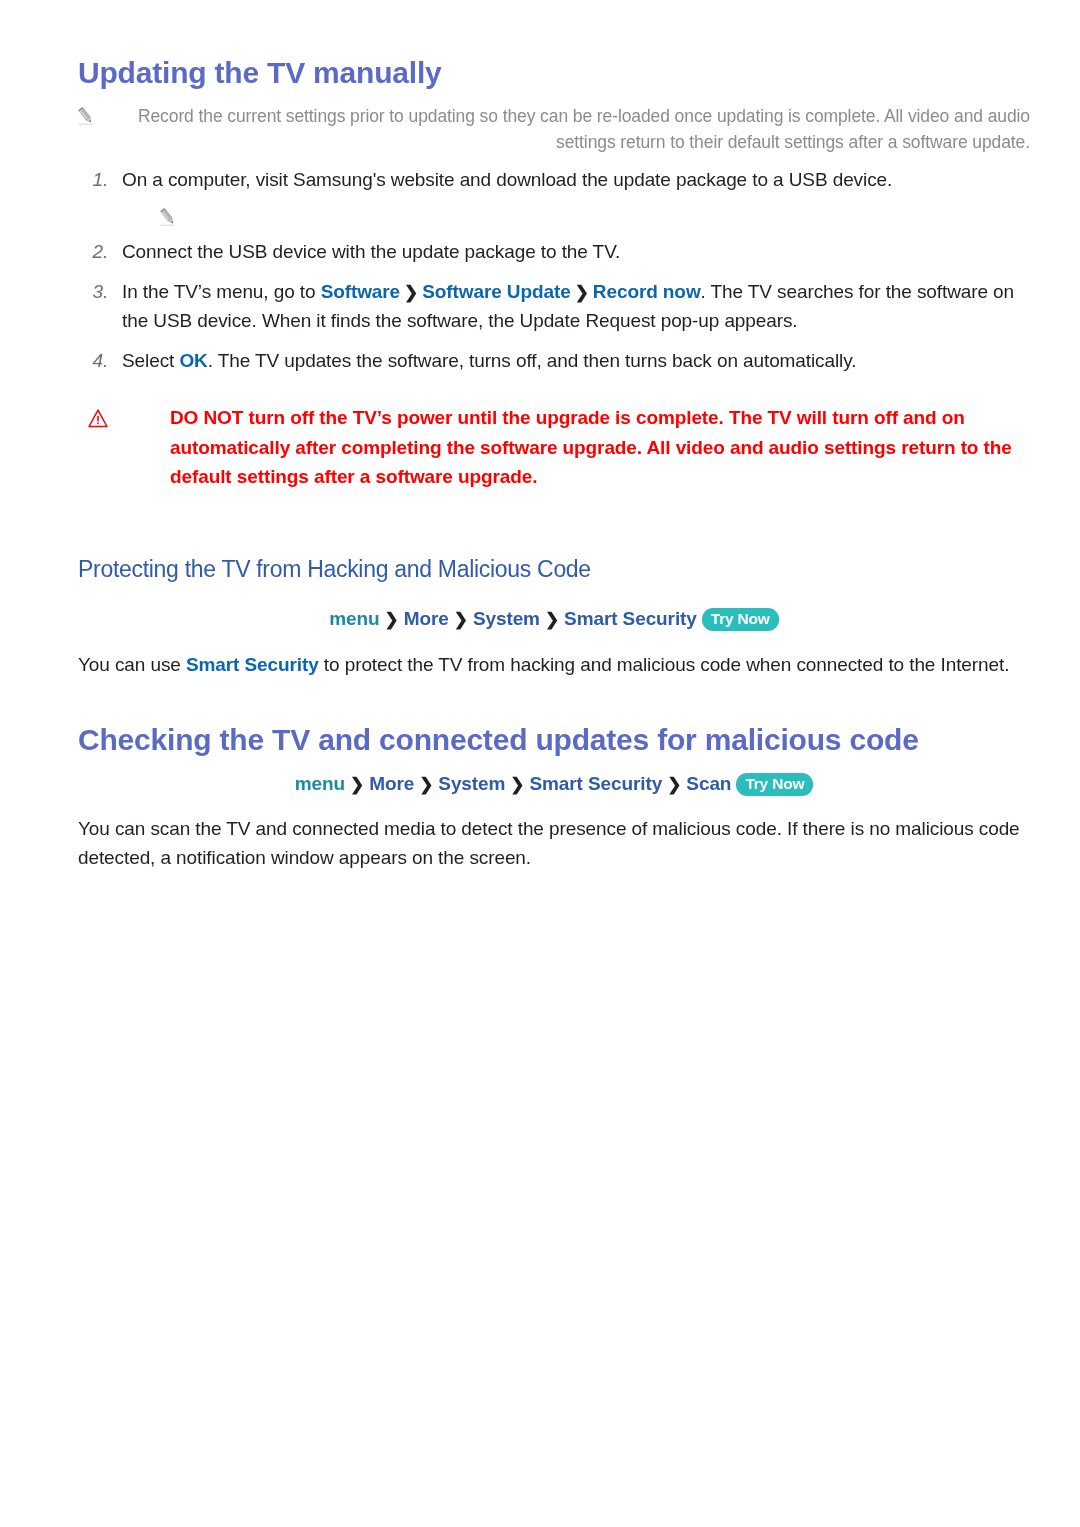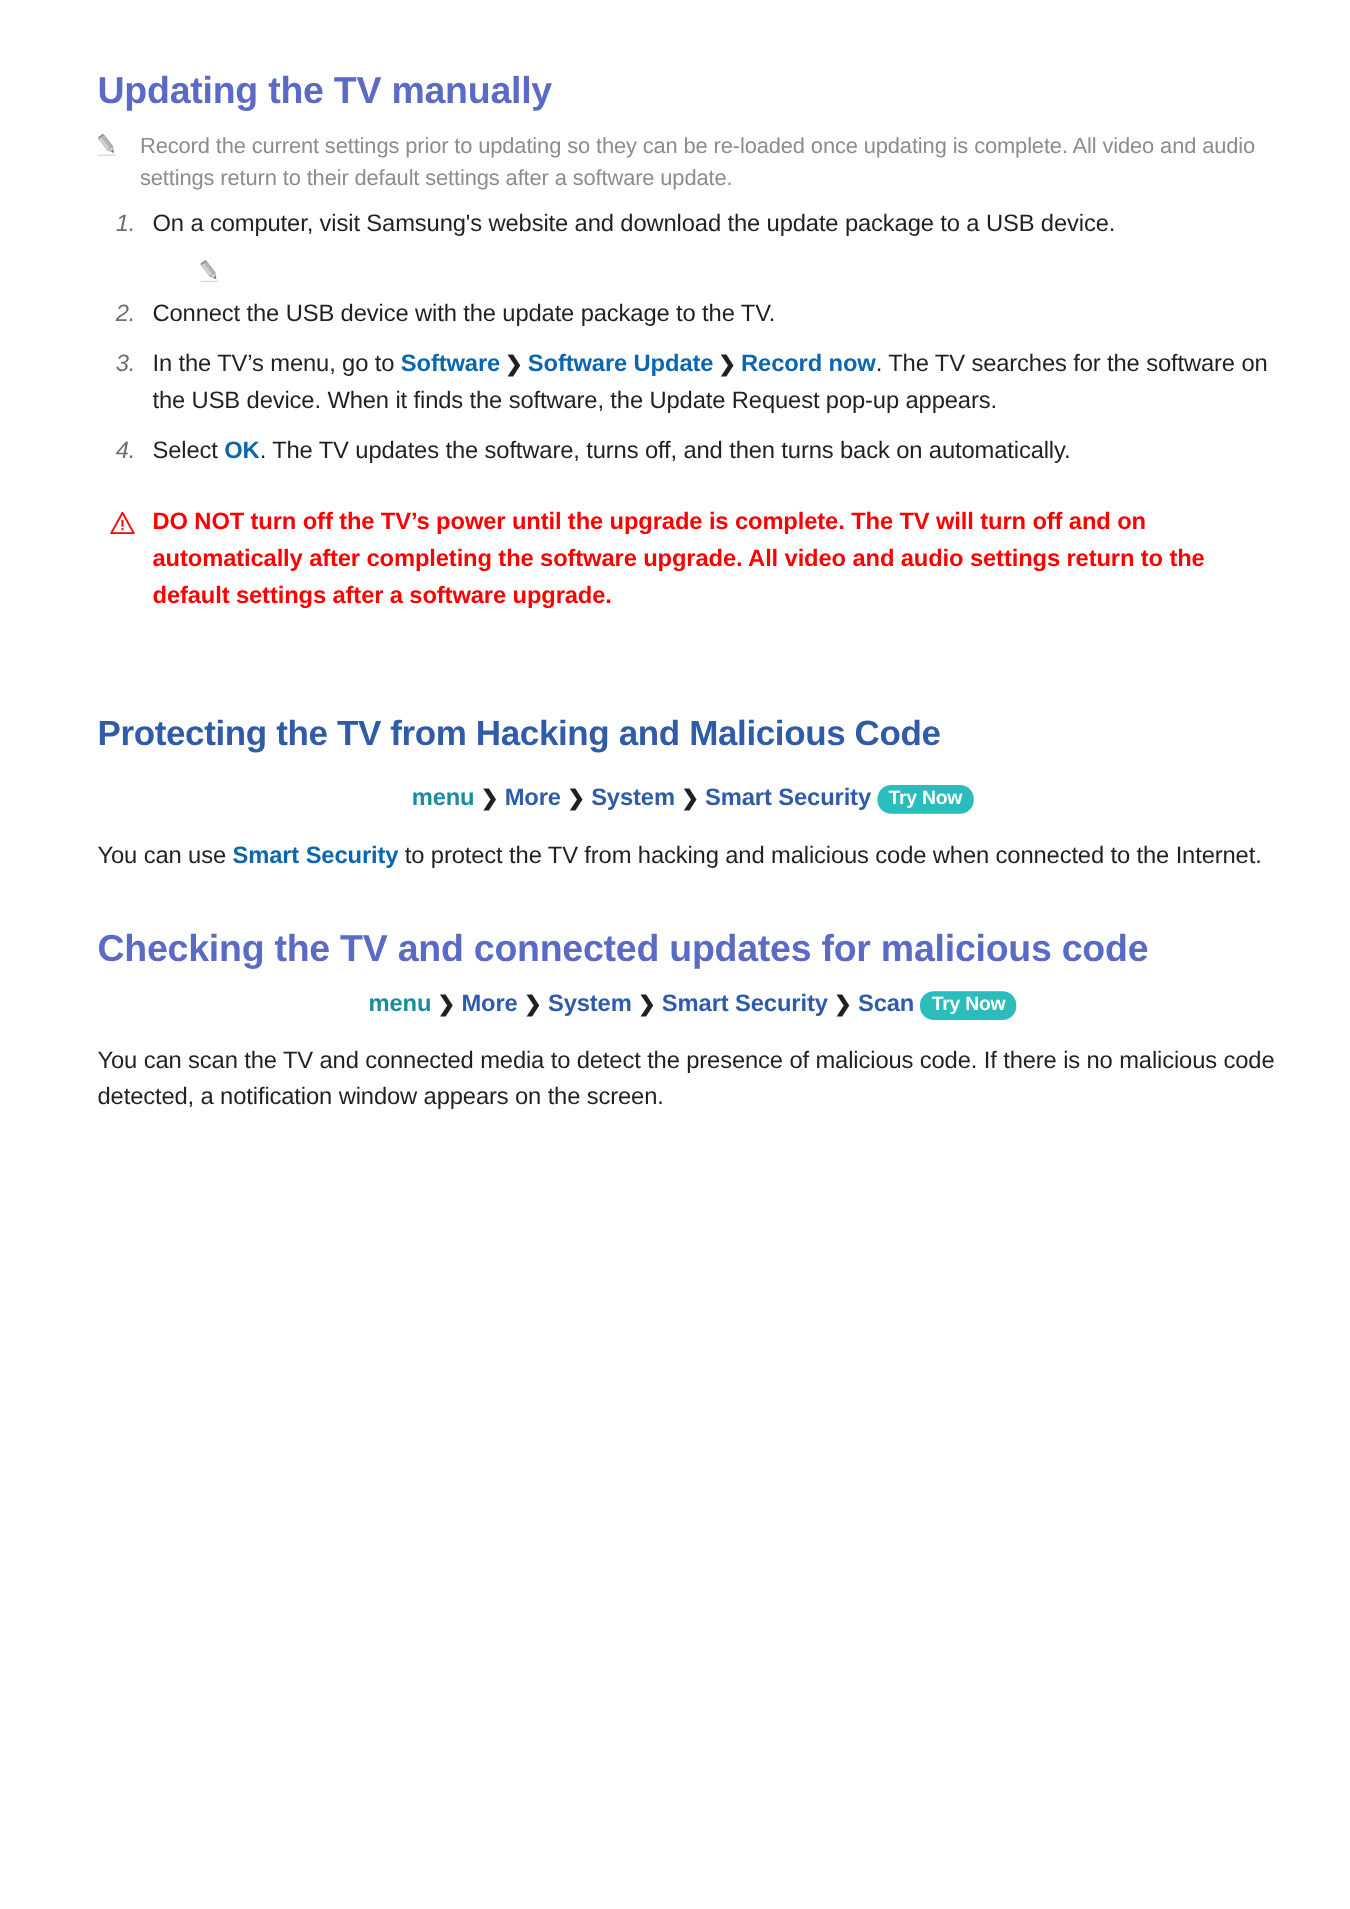--- a/index.html
+++ b/index.html
@@ -25,25 +25,25 @@
   
   .sub-heading {
     font-size: 30px;
     font-weight: bold;
     color: #5b6ac4;
     letter-spacing: -0.2px;
     margin: 0 0 12px 0;
     line-height: 1.15;
   }
   .main-heading {
-    font-size: 28px;
-    font-weight: bold;
+    font-size: 23px;
+    font-weight: normal;
     color: #2f5ba8;
     letter-spacing: -0.3px;
-    margin: 14px 0 22px 0;
+    margin: 0 0 22px 0;
     line-height: 1.2;
   }
 
   
   .body-text {
     font-size: 19px;
     line-height: 1.55;
     color: #231f20;
     margin: 0 0 10px 0;
     letter-spacing: -0.1px;
@@ -53,21 +53,21 @@
   .note {
     display: flex;
     align-items: flex-start;
     margin: 10px 0 10px 0;
     color: #8c8c8c;
     font-size: 17.5px;
     line-height: 1.5;
     letter-spacing: -0.1px;
   }
   .note.indent-2 { padding-left: 82px; }
-  .note .note-body { flex: 1; }
+  .note .note-body { flex: 1; text-align: right; }
   .pencil-icon {
     flex: 0 0 auto;
     width: 16px;
     height: 20px;
     margin-right: 18px;
     margin-top: 3px;
   }
 
   
   .step {
@@ -106,20 +106,21 @@
     padding: 0 4px;
     font-size: 17px;
   }
 
   
   .warning {
     display: flex;
     align-items: flex-start;
     margin: 28px 0 0 0;
     padding-left: 10px;
+    gap: 48px;
   }
   .warn-icon {
     flex: 0 0 auto;
     width: 20px;
     height: 19px;
     margin-right: 14px;
     margin-top: 6px;
   }
   .warn-text {
     flex: 1;

